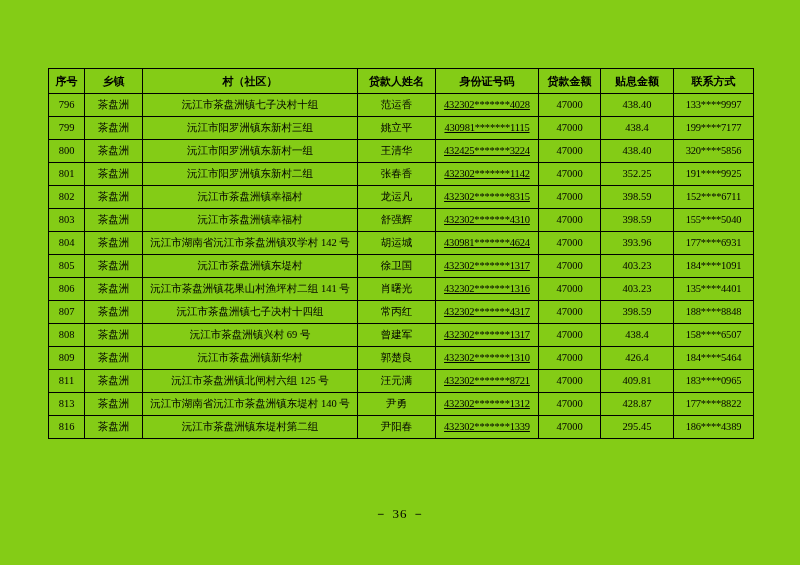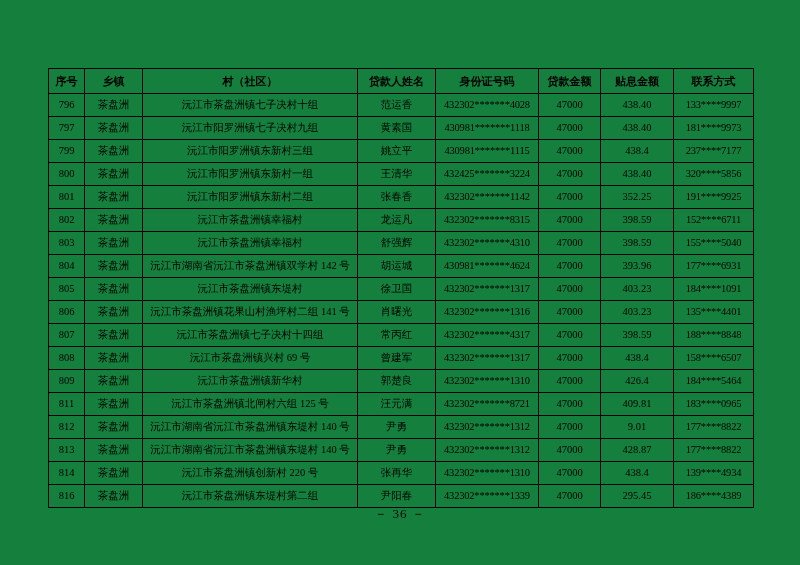--- a/index.html
+++ b/index.html
@@ -13,21 +13,21 @@
     font-family: "Liberation Serif", serif;
     color: #000000;
     position: relative;
   }
   .page {
     position: absolute;
     left: 0;
     top: 0;
     width: 800px;
     height: 565px;
-    background: #15803d;
+    background: #84cc16;
   }
   .table-wrap {
     position: absolute;
     left: 48px;
     top: 68px;
     width: 705px;
   }
   table.data {
     border-collapse: collapse;
     width: 705px;
@@ -59,20 +59,21 @@
   col.c3 { width: 78px; }
   col.c4 { width: 103px; }
   col.c5 { width: 62px; }
   col.c6 { width: 73px; }
   col.c7 { width: 80px; }
 
   .cell-id {
     font-family: "Liberation Serif", serif;
     letter-spacing: -0.2px;
     font-size: 10px;
+    text-decoration: underline;
   }
   .cell-phone {
     font-size: 10px;
     letter-spacing: -0.2px;
   }
   .page-number {
     position: absolute;
     left: 0;
     top: 505px;
     width: 800px;
@@ -116,38 +117,28 @@
             <td>796</td>
             <td>茶盘洲</td>
             <td>沅江市茶盘洲镇七子决村十组</td>
             <td>范运香</td>
             <td class="cell-id">432302*******4028</td>
             <td>47000</td>
             <td>438.40</td>
             <td class="cell-phone">133****9997</td>
           </tr>
           <tr>
-            <td>797</td>
-            <td>茶盘洲</td>
-            <td>沅江市阳罗洲镇七子决村九组</td>
-            <td>黄素国</td>
-            <td class="cell-id">430981*******1118</td>
-            <td>47000</td>
-            <td>438.40</td>
-            <td class="cell-phone">181****9973</td>
-          </tr>
-          <tr>
             <td>799</td>
             <td>茶盘洲</td>
             <td>沅江市阳罗洲镇东新村三组</td>
             <td>姚立平</td>
             <td class="cell-id">430981*******1115</td>
             <td>47000</td>
             <td>438.4</td>
-            <td class="cell-phone">237****7177</td>
+            <td class="cell-phone">199****7177</td>
           </tr>
           <tr>
             <td>800</td>
             <td>茶盘洲</td>
             <td>沅江市阳罗洲镇东新村一组</td>
             <td>王清华</td>
             <td class="cell-id">432425*******3224</td>
             <td>47000</td>
             <td>438.40</td>
             <td class="cell-phone">320****5856</td>
@@ -246,48 +237,28 @@
             <td>811</td>
             <td>茶盘洲</td>
             <td>沅江市茶盘洲镇北闸村六组 125 号</td>
             <td>汪元满</td>
             <td class="cell-id">432302*******8721</td>
             <td>47000</td>
             <td>409.81</td>
             <td class="cell-phone">183****0965</td>
           </tr>
           <tr>
-            <td>812</td>
+            <td>813</td>
             <td>茶盘洲</td>
             <td>沅江市湖南省沅江市茶盘洲镇东堤村 140 号</td>
             <td>尹勇</td>
             <td class="cell-id">432302*******1312</td>
             <td>47000</td>
-            <td>9.01</td>
-            <td class="cell-phone">177****8822</td>
-          </tr>
-          <tr>
-            <td>813</td>
-            <td>茶盘洲</td>
-            <td>沅江市湖南省沅江市茶盘洲镇东堤村 140 号</td>
-            <td>尹勇</td>
-            <td class="cell-id">432302*******1312</td>
-            <td>47000</td>
             <td>428.87</td>
             <td class="cell-phone">177****8822</td>
-          </tr>
-          <tr>
-            <td>814</td>
-            <td>茶盘洲</td>
-            <td>沅江市茶盘洲镇创新村 220 号</td>
-            <td>张再华</td>
-            <td class="cell-id">432302*******1310</td>
-            <td>47000</td>
-            <td>438.4</td>
-            <td class="cell-phone">139****4934</td>
           </tr>
           <tr>
             <td>816</td>
             <td>茶盘洲</td>
             <td>沅江市茶盘洲镇东堤村第二组</td>
             <td>尹阳春</td>
             <td class="cell-id">432302*******1339</td>
             <td>47000</td>
             <td>295.45</td>
             <td class="cell-phone">186****4389</td>

